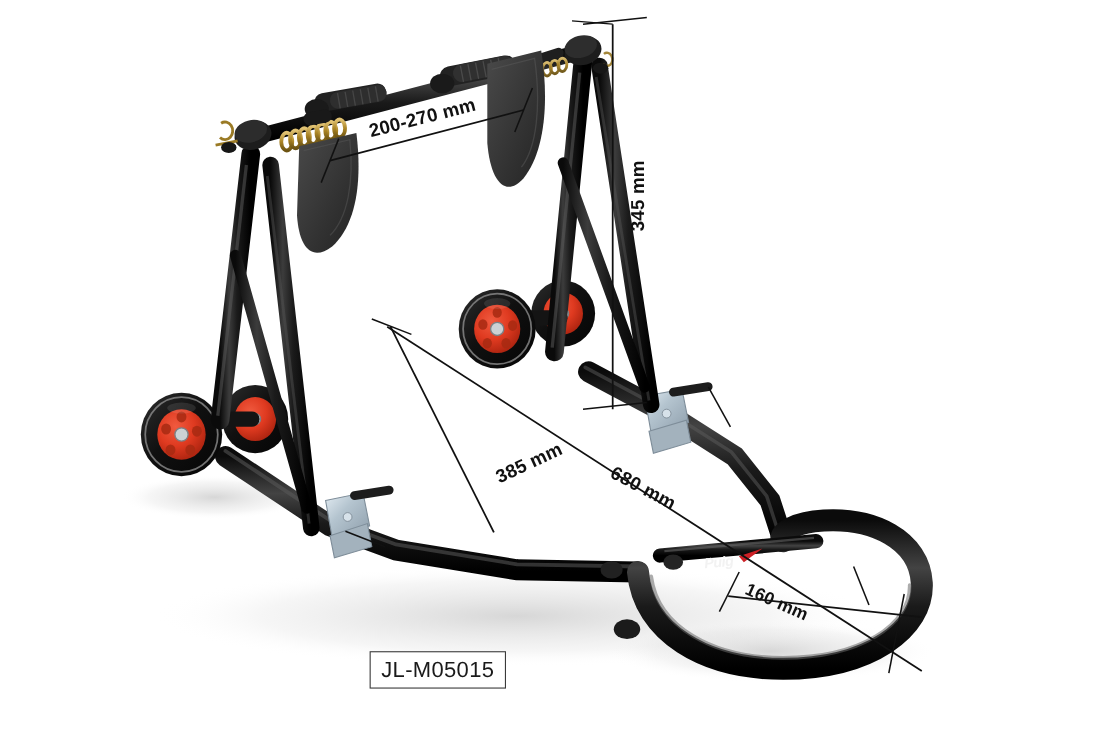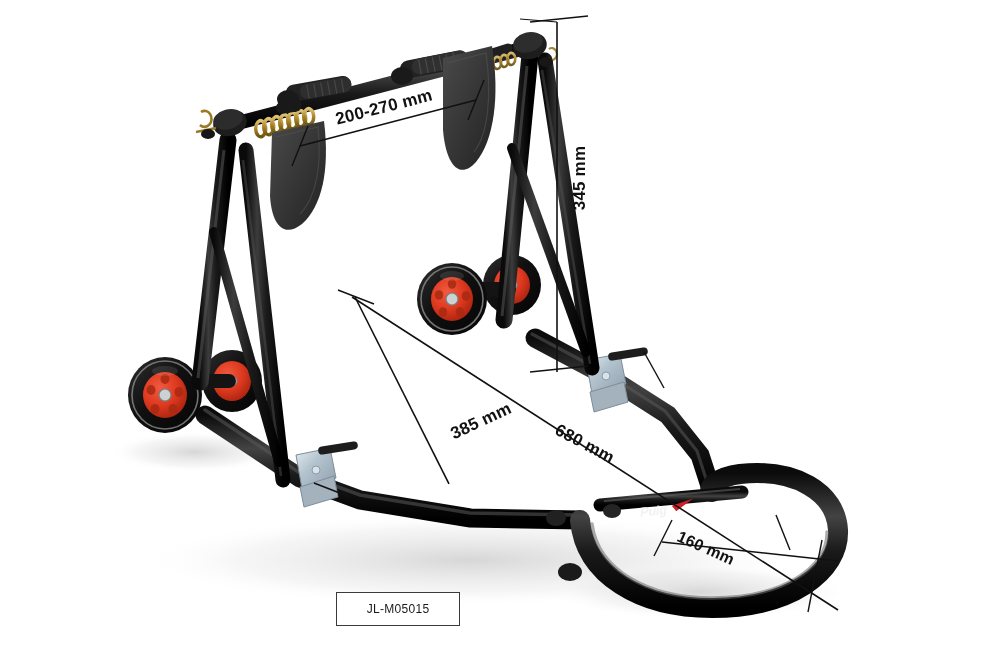--- a/index.html
+++ b/index.html
@@ -23,21 +23,21 @@
   #lbl-680{left:556px;top:419px;font-size:17px;transform:rotate(28deg);transform-origin:0 50%;}
   #lbl-160{left:678px;top:527px;font-size:16px;transform:rotate(24deg);transform-origin:0 50%;}
 
   #partbox{
     position:absolute;left:336px;top:592px;
     width:122px;height:32px;
     border:1px solid #3a3a3a;
     background:#ffffff;
     display:flex;align-items:center;justify-content:center;
   }
-  #partbox span{font-size:12px;color:#1a1a1a;font-family:"Liberation Sans",sans-serif;letter-spacing:0.3px;}
+  #partbox span{font-size:20px;color:#1a1a1a;font-family:"Liberation Sans",sans-serif;letter-spacing:0.3px;}
 </style>
 </head>
 <body>
 
 <div id="stage">
 
   <svg id="art" viewBox="0 0 1000 667">
     <defs>
       <linearGradient id="tubeV" x1="0" y1="0" x2="1" y2="0">
         <stop offset="0%" stop-color="#0a0a0a"></stop>

